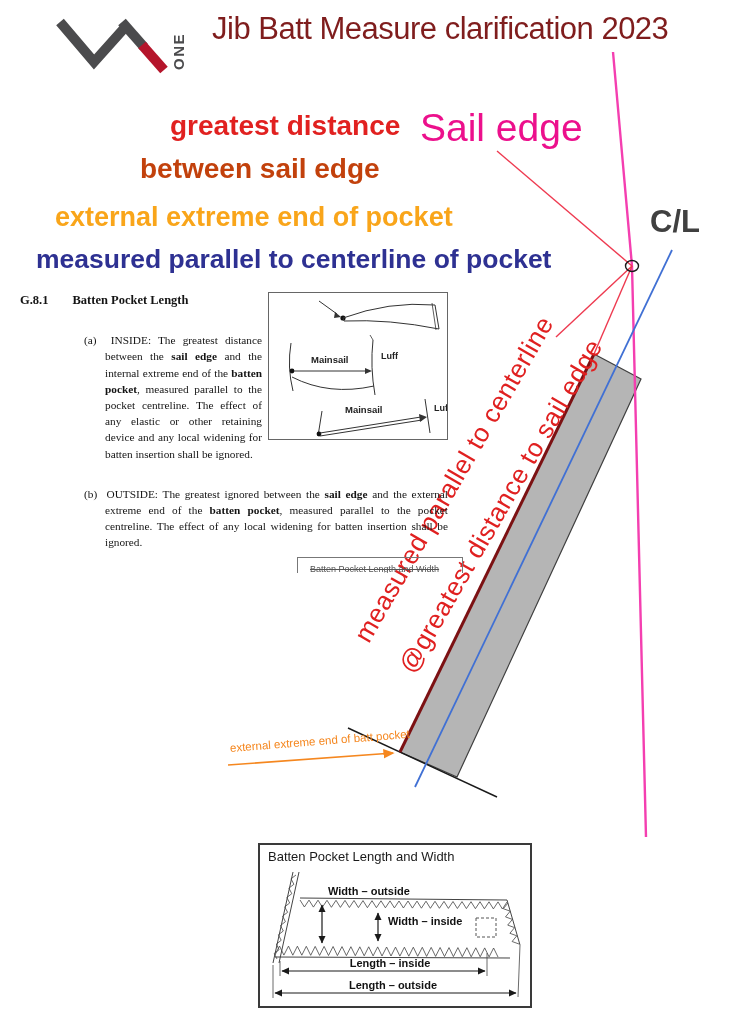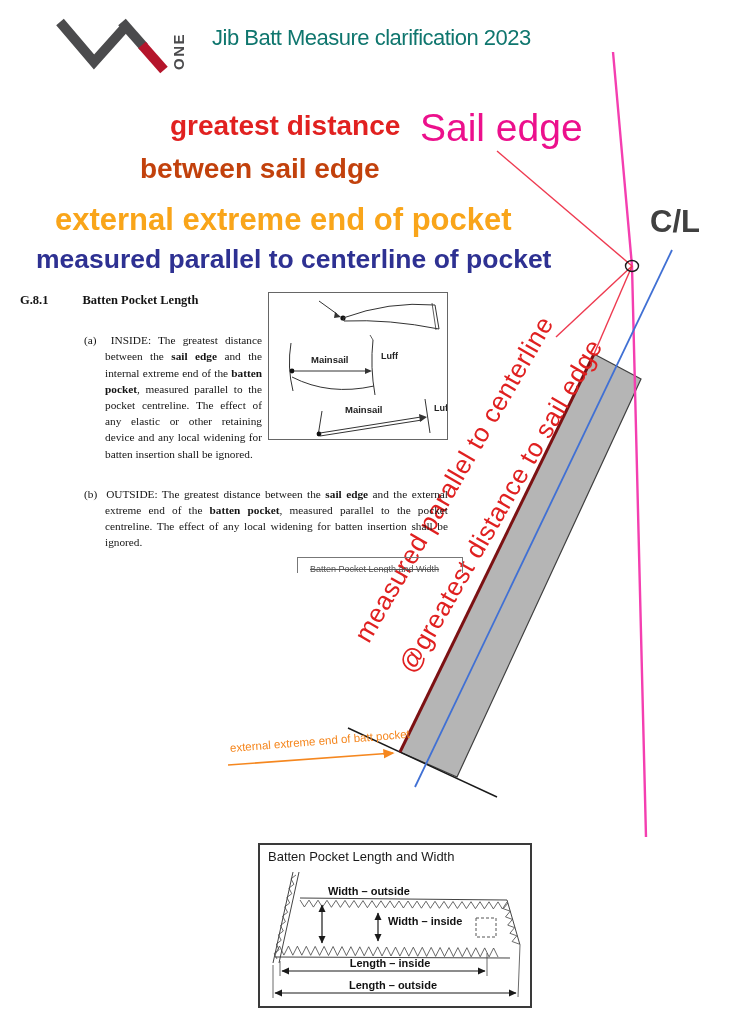--- a/index.html
+++ b/index.html
@@ -2,27 +2,27 @@
 <html><head>
 <meta charset="utf-8">
 <style>
   html,body{margin:0;padding:0;}
   body{
     width:739px;height:1034px;position:relative;background:#ffffff;
     font-family:"Liberation Sans",sans-serif;overflow:hidden;
   }
   .abs{position:absolute;}
   
-  #page-title{left:212px;top:25px;font-size:22px;letter-spacing:-0.5px;color:#0f766e;}
+  #page-title{left:212px;top:11px;font-size:31px;letter-spacing:-0.5px;color:#7f1d1d;}
   #logo{left:52px;top:12px;}
   
   .ann{font-weight:bold;white-space:nowrap;}
   #ann-red{left:170px;top:110px;font-size:28px;color:#e12120;}
   #ann-magenta{left:140px;top:153px;font-size:28px;color:#c2410c;}
-  #ann-orange{left:55px;top:202px;font-size:31px;color:#f9a51a;}
+  #ann-orange{left:55px;top:202px;font-size:27px;color:#f9a51a;}
   #ann-navy{left:36px;top:244px;font-size:26.5px;color:#2e3192;text-align:center;}
   #sail-edge-label{left:420px;top:106px;font-size:39px;font-weight:400;color:#ec108c;white-space:nowrap;}
   #cl-label{left:650px;top:204px;font-size:31px;font-weight:bold;color:#404040;}
   
   #rot-red{
     left:228px;top:438px;width:500px;height:110px;
     transform:rotate(-60deg);
     font-size:26px;line-height:54px;letter-spacing:0.5px;
     color:#e02020;text-align:center;white-space:nowrap;
   }
@@ -31,21 +31,21 @@
     left:230px;top:742px;font-size:11.5px;color:#f5871f;
     transform:rotate(-4.5deg);transform-origin:left center;white-space:nowrap;
   }
   
   #doc{
     left:20px;top:286px;width:428px;padding-top:6px;
     font-family:"Liberation Serif",serif;font-size:11.3px;line-height:16.2px;
     color:#141414;
   }
   #doc .heading{font-weight:bold;font-size:12.5px;}
-  #doc .heading .num{margin-right:34px;}
+  #doc .heading .num{margin-right:24px;}
   #doc .para{margin:24px 0 0 64px;padding-left:21px;text-indent:-21px;text-align:justify;}
   #doc-figure{
     float:right;width:178px;height:146px;margin:0 0 33px 6px;
     border:1px solid #666;background:#fff;
   }
   #doc-figure text{font-family:"Liberation Sans",sans-serif;font-weight:bold;fill:#222;}
   #doc-cropped-box{
     margin:6px 0 0 277px;width:164px;height:15px;overflow:hidden;
     border-top:1px solid #777;border-left:1px solid #777;border-right:1px solid #777;
   }
@@ -137,21 +137,21 @@
   </svg>
   <div class="heading">
     <span class="num">G.8.1</span><span>Batten Pocket Length</span>
   </div>
   <div class="para">
     <span>(a)</span>&nbsp;
     <span><span>INSIDE: The greatest distance between the </span><b>sail edge</b><span> and the internal extreme end of the </span><b>batten pocket</b><span>, measured parallel to the pocket centreline. The effect of any elastic or other retaining device and any local widening for batten insertion shall be ignored.</span></span>
   </div>
   <div class="para">
     <span>(b)</span>&nbsp;
-    <span><span>OUTSIDE: The greatest distance between the </span><b>sail edge</b><span> and the external extreme end of the </span><b>batten pocket</b><span>, measured parallel to the pocket centreline. The effect of any local widening for batten insertion shall be ignored.</span></span>
+    <span><span>OUTSIDE: The greatest ignored between the </span><b>sail edge</b><span> and the external extreme end of the </span><b>batten pocket</b><span>, measured parallel to the pocket centreline. The effect of any local widening for batten insertion shall be ignored.</span></span>
   </div>
   <div id="doc-cropped-box">
     <span>Batten Pocket Length and Width</span>
   </div>
 </div>
 
 <div id="bottom-box" class="abs z2">
   <div class="bd-title">Batten Pocket Length and Width</div>
   <svg width="270" height="161" viewBox="0 0 270 161">
     <defs>

